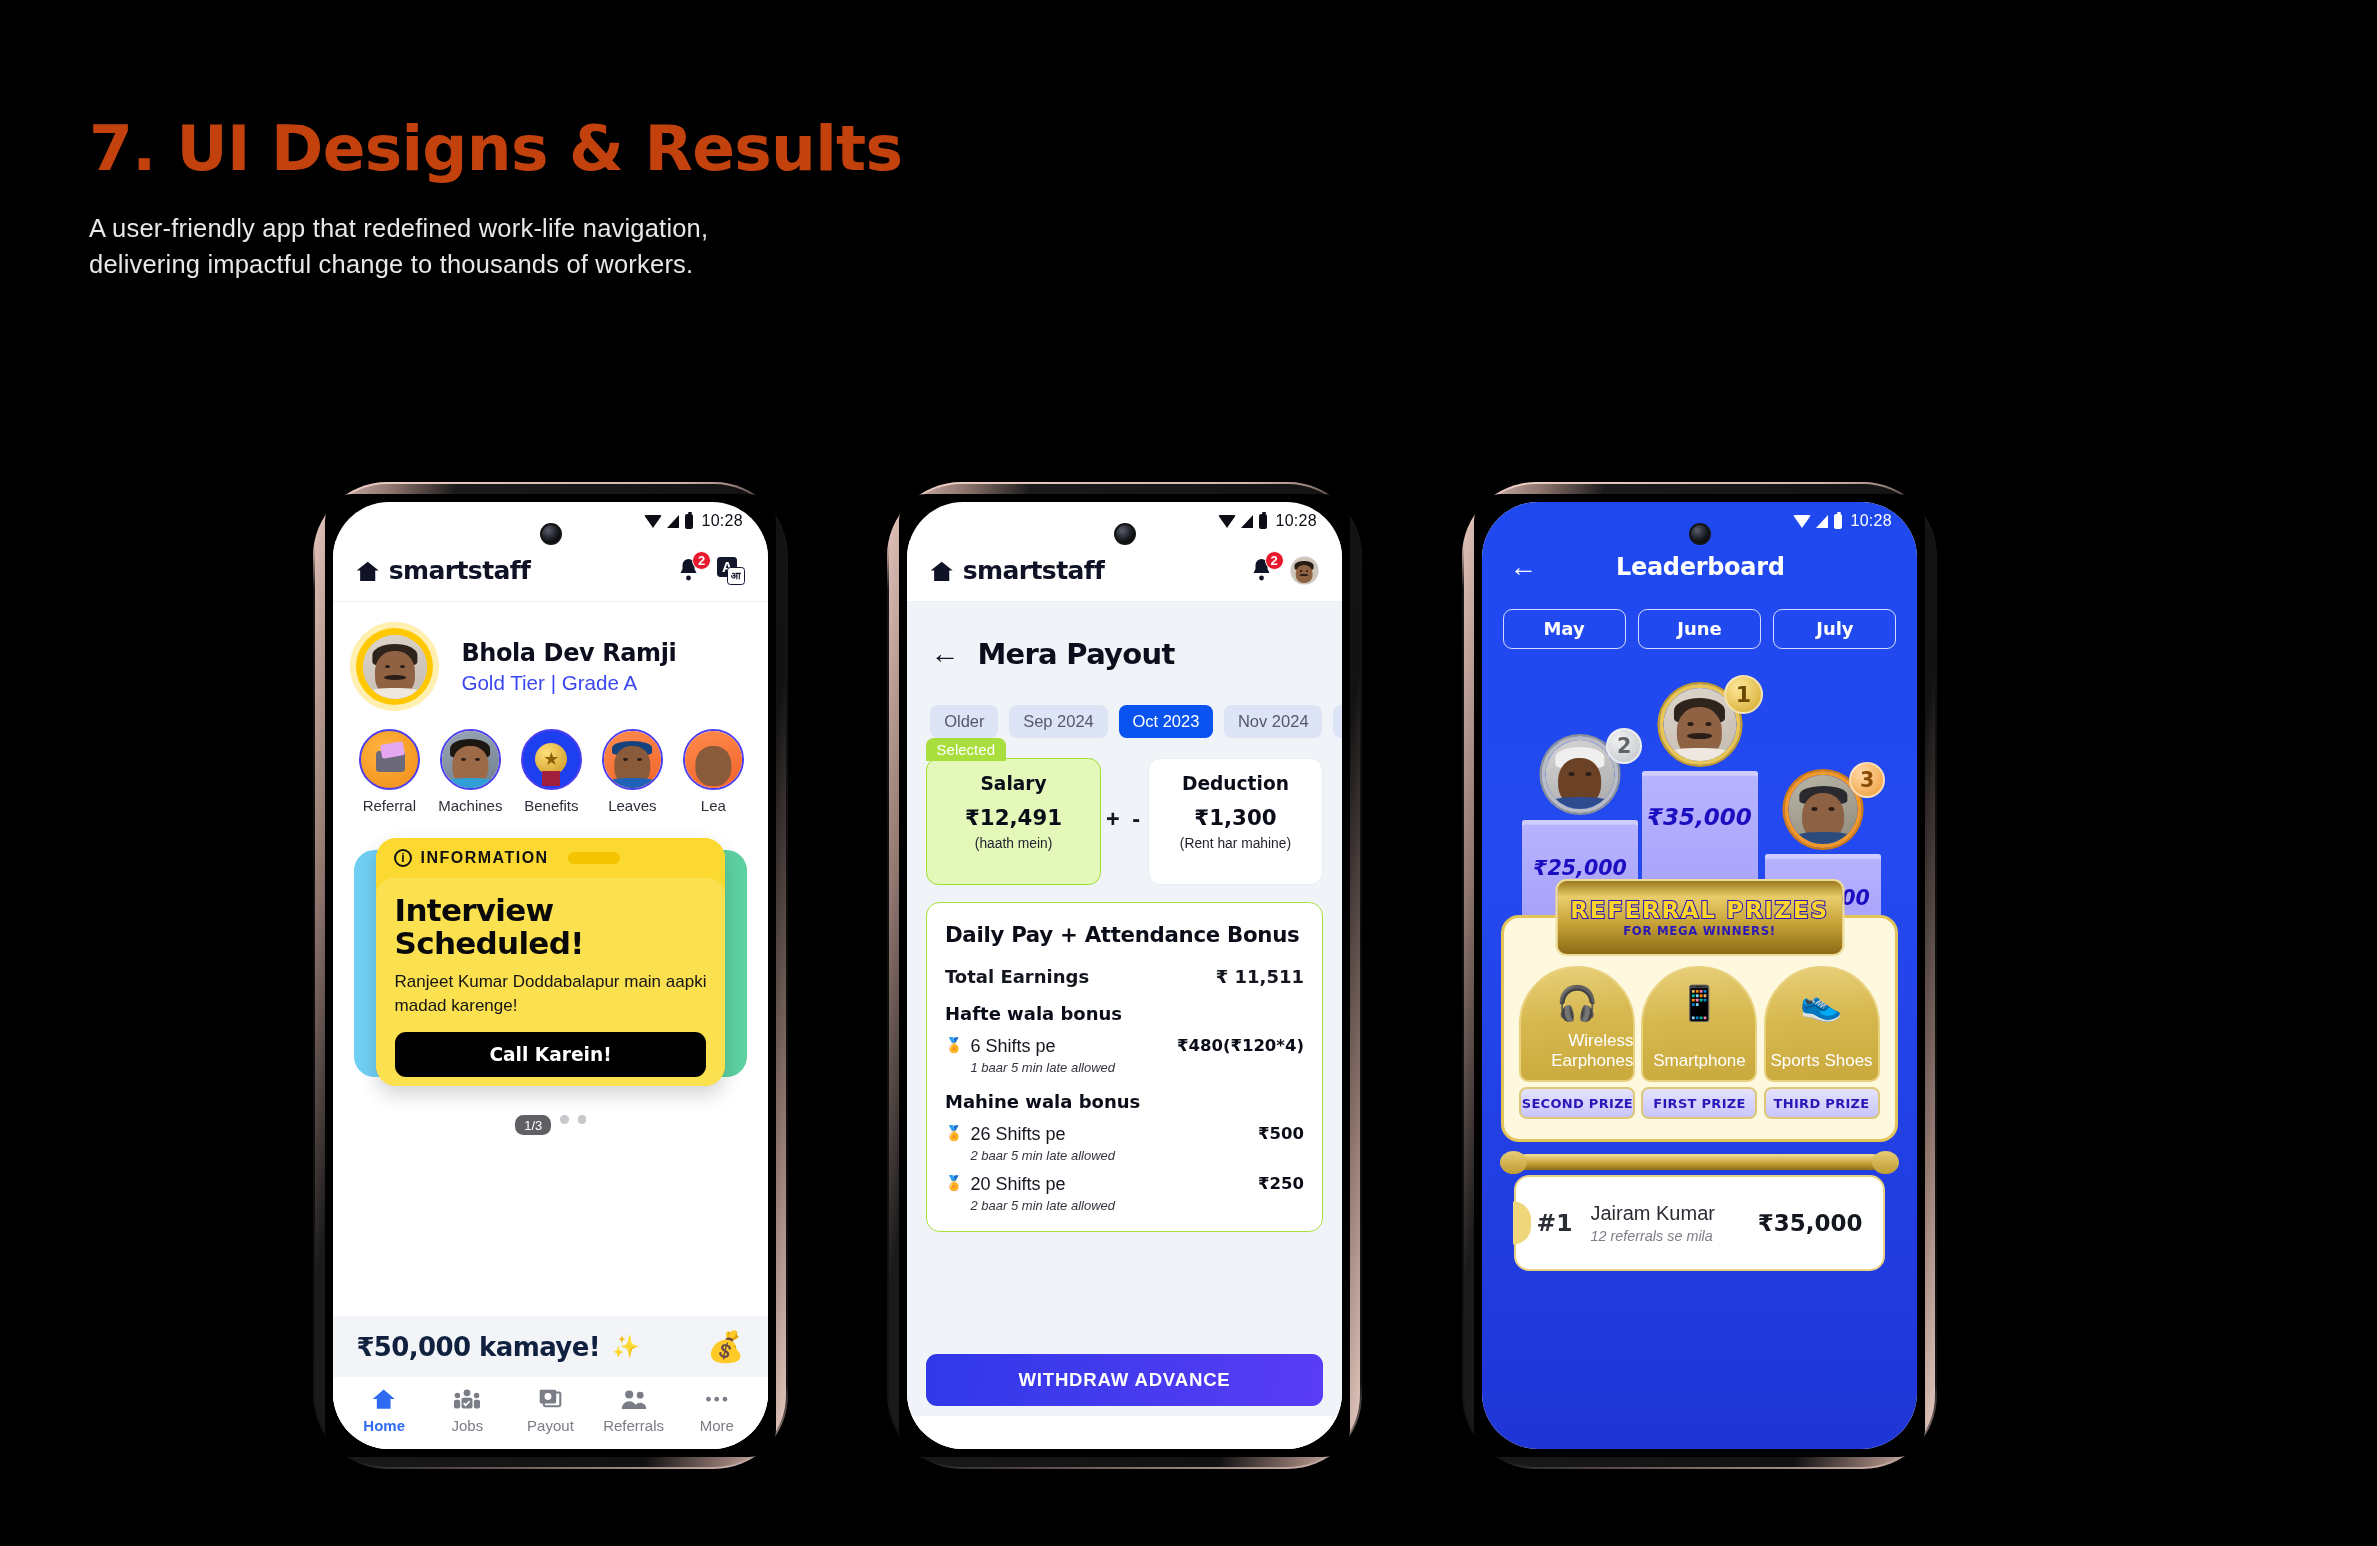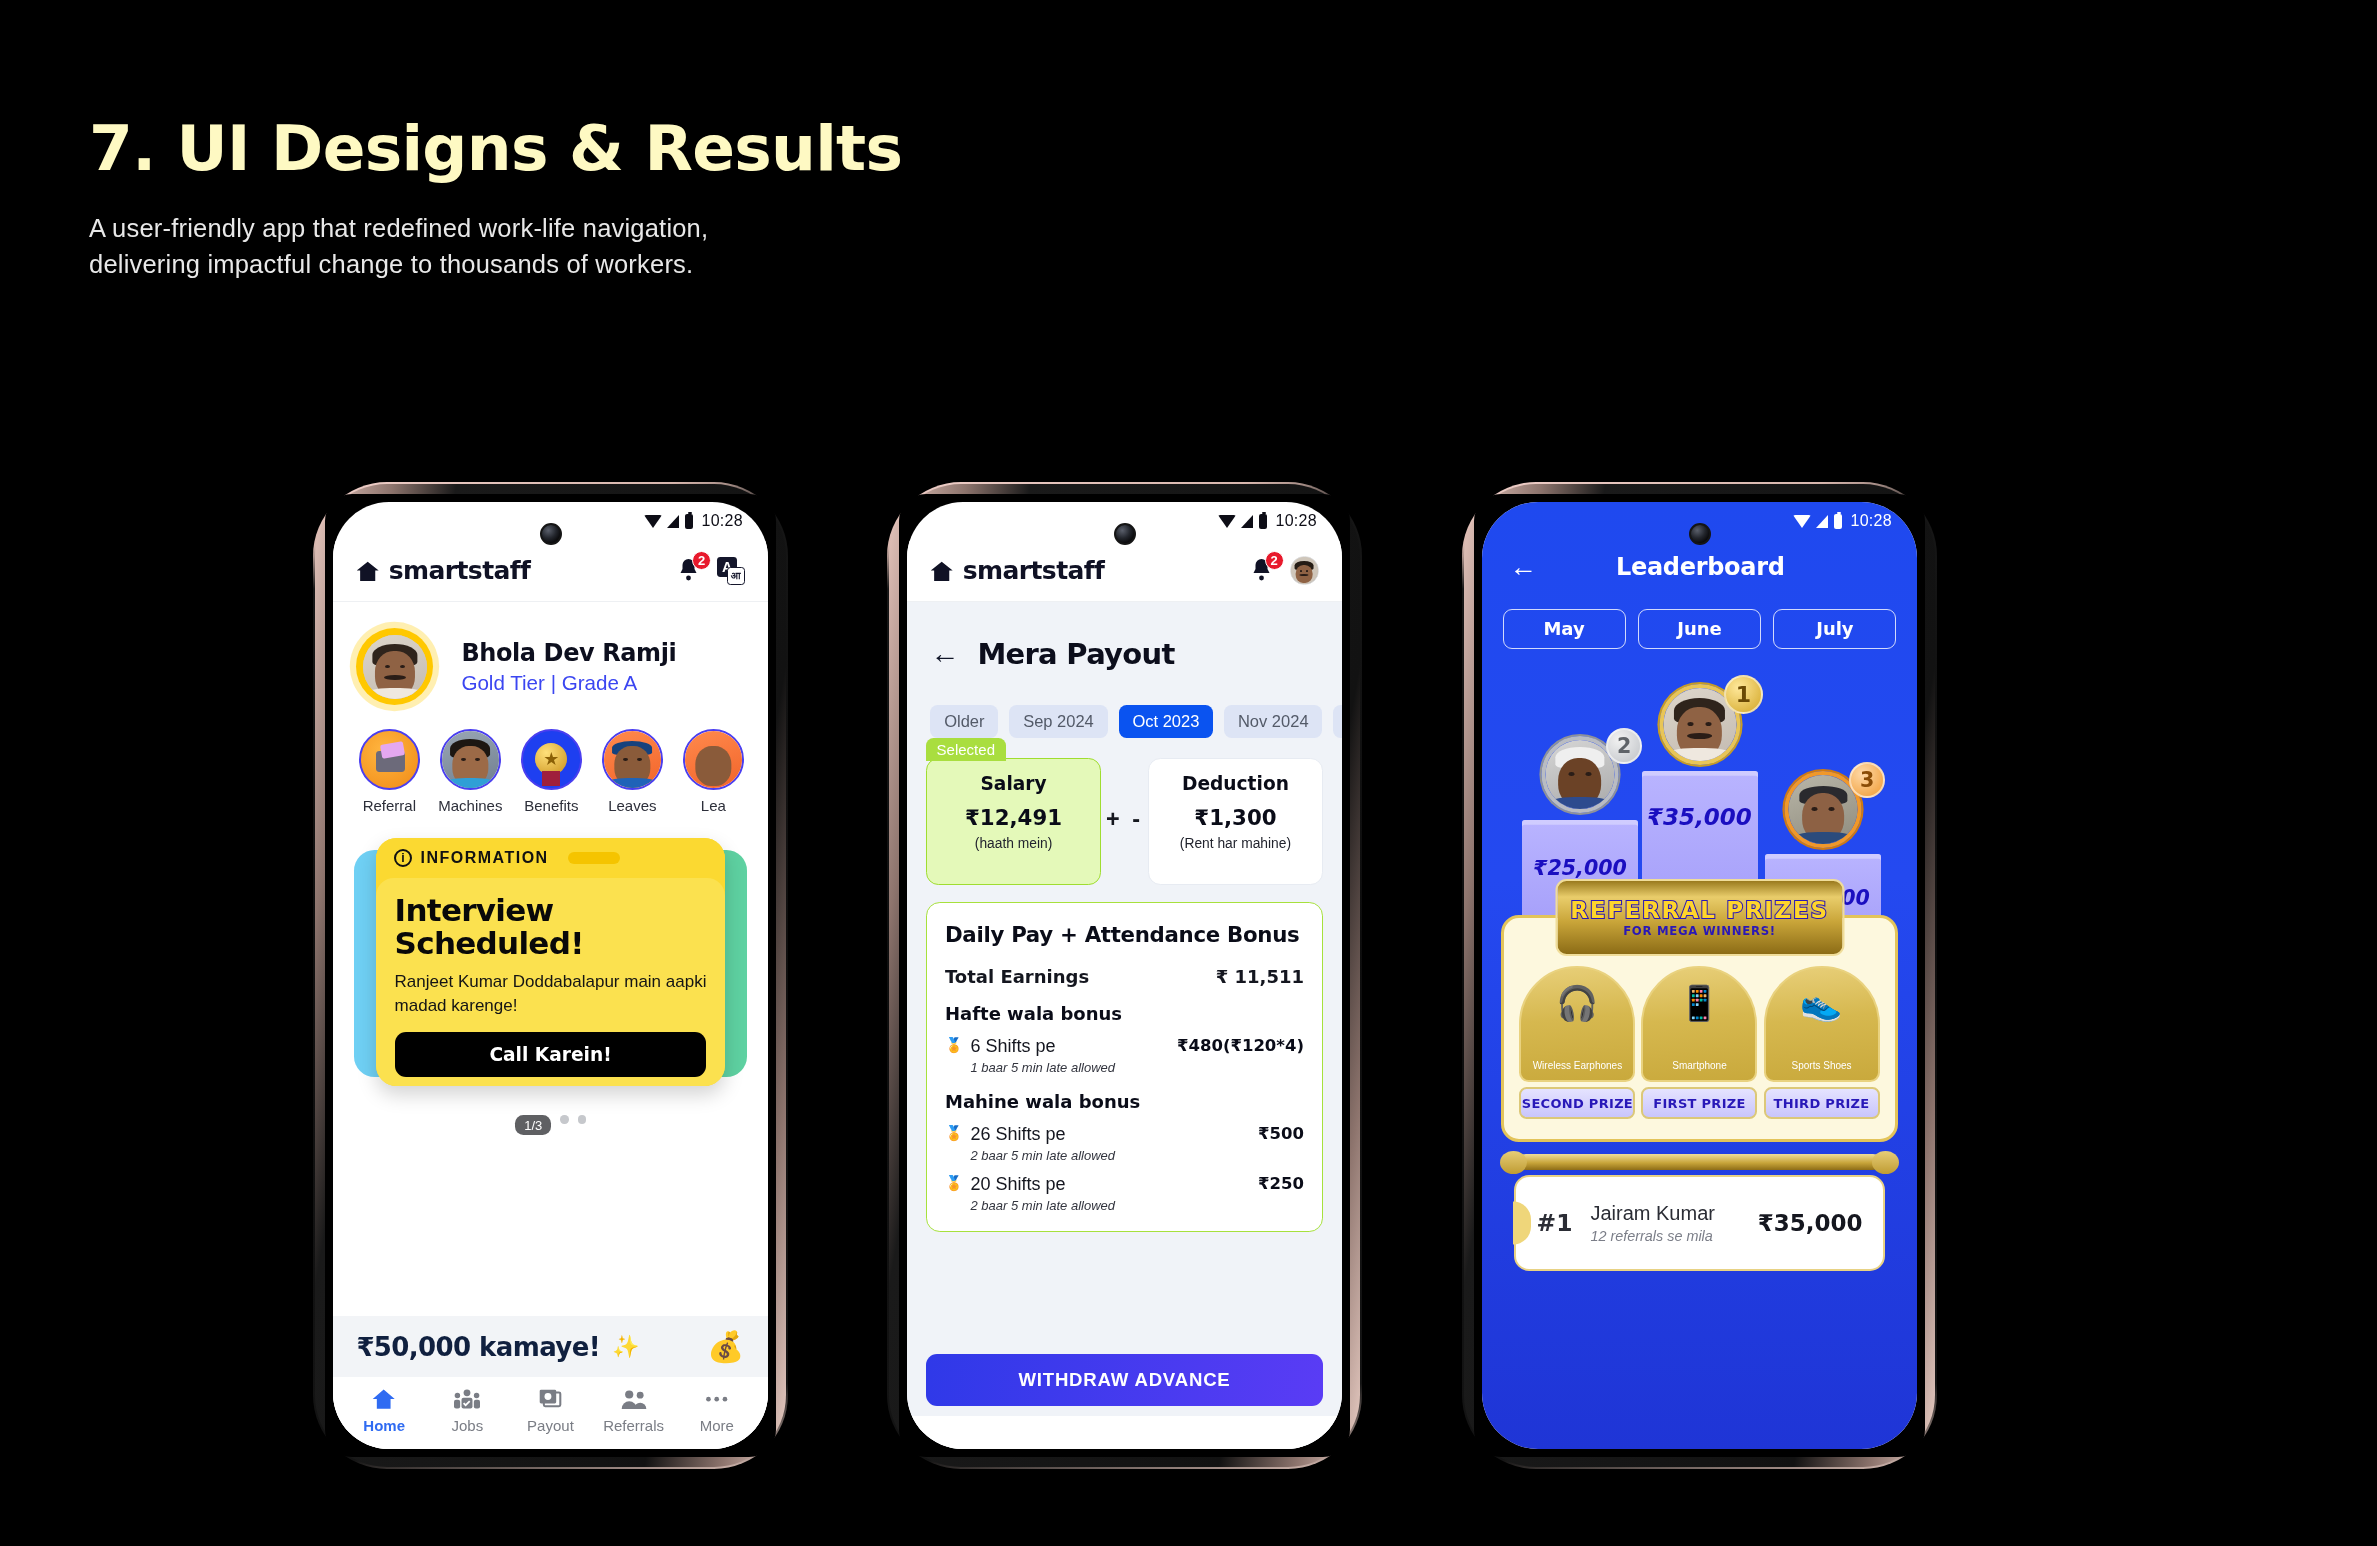--- a/index.html
+++ b/index.html
@@ -6,21 +6,21 @@
   html,body { background:#000; }
   body {
     width:2377px; height:1546px; position:relative; overflow:hidden;
     font-family:"Liberation Sans", sans-serif; color:#fff;
   }
 
   
   .page-head { position:absolute; left:89px; top:117px; width:1238px; }
   .page-title {
     font-family:"DejaVu Sans", sans-serif;
-    font-size:63px; font-weight:700; letter-spacing:-0.7px; color:#fef9c3;
+    font-size:63px; font-weight:700; letter-spacing:-0.7px; color:#c2410c;
     line-height:1.0;
   }
   .page-sub {
     margin-top:30px; font-size:25.5px; line-height:1.42; color:#e8e8e8;
     font-weight:400; letter-spacing:0.2px;
   }
 
   
   .phones { position:absolute; left:0; top:482px; width:2377px; height:1004px; }
   .phone {
@@ -294,21 +294,21 @@
 
   .prizes{ position:absolute; left:0; right:0; top:48px; display:flex; justify-content:space-around; padding:0 12.4px; }
   .prize{ width:116px; }
   .prize-arch{
     height:116px; border-radius:58px 58px 9.6px 9.6px;
     background:linear-gradient(175deg,#e8cf79 0%,#d6b84f 45%,#c9a93c 100%);
     border:2.8px solid #e9d27f; display:flex; flex-direction:column;
     align-items:center; justify-content:flex-end; padding-bottom:8.3px; position:relative;
   }
   .prize-img{ position:absolute; top:15px; left:0; right:0; text-align:center; font-size:34px; }
-  .prize-name{ font-size:10px; color:#fff; text-align:center; line-height:1.2; }
+  .prize-name{ font-size:17px; color:#fff; text-align:right; line-height:1.2; }
   .prize-tag{
     margin-top:5.5px; background:linear-gradient(180deg,#e5e3ff,#c9c5fb);
     border:2.1px solid #dcc878; border-radius:7.6px; text-align:center;
     font-family:"DejaVu Sans",sans-serif; font-size:13px; font-weight:700;
     color:#2818b8; padding:6.2px 0; letter-spacing:0.3px;
   }
 
   .rod{
     position:absolute; left:36px; right:36px; top:652px; height:16.5px;
     background:linear-gradient(180deg,#f0dd9a,#c8a53a 55%,#8e6d17);

